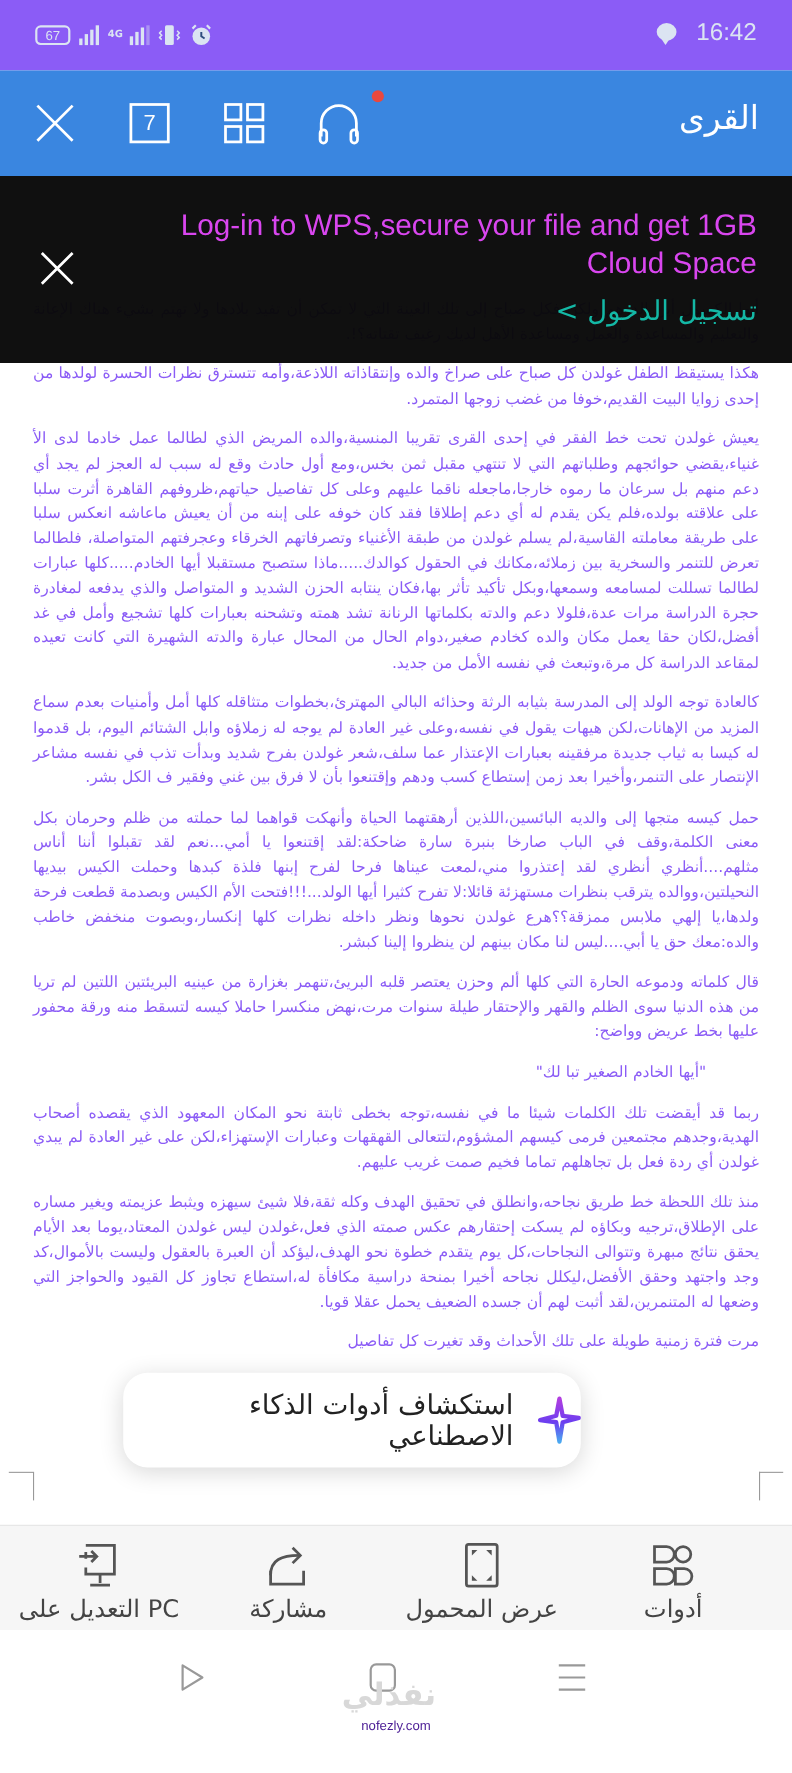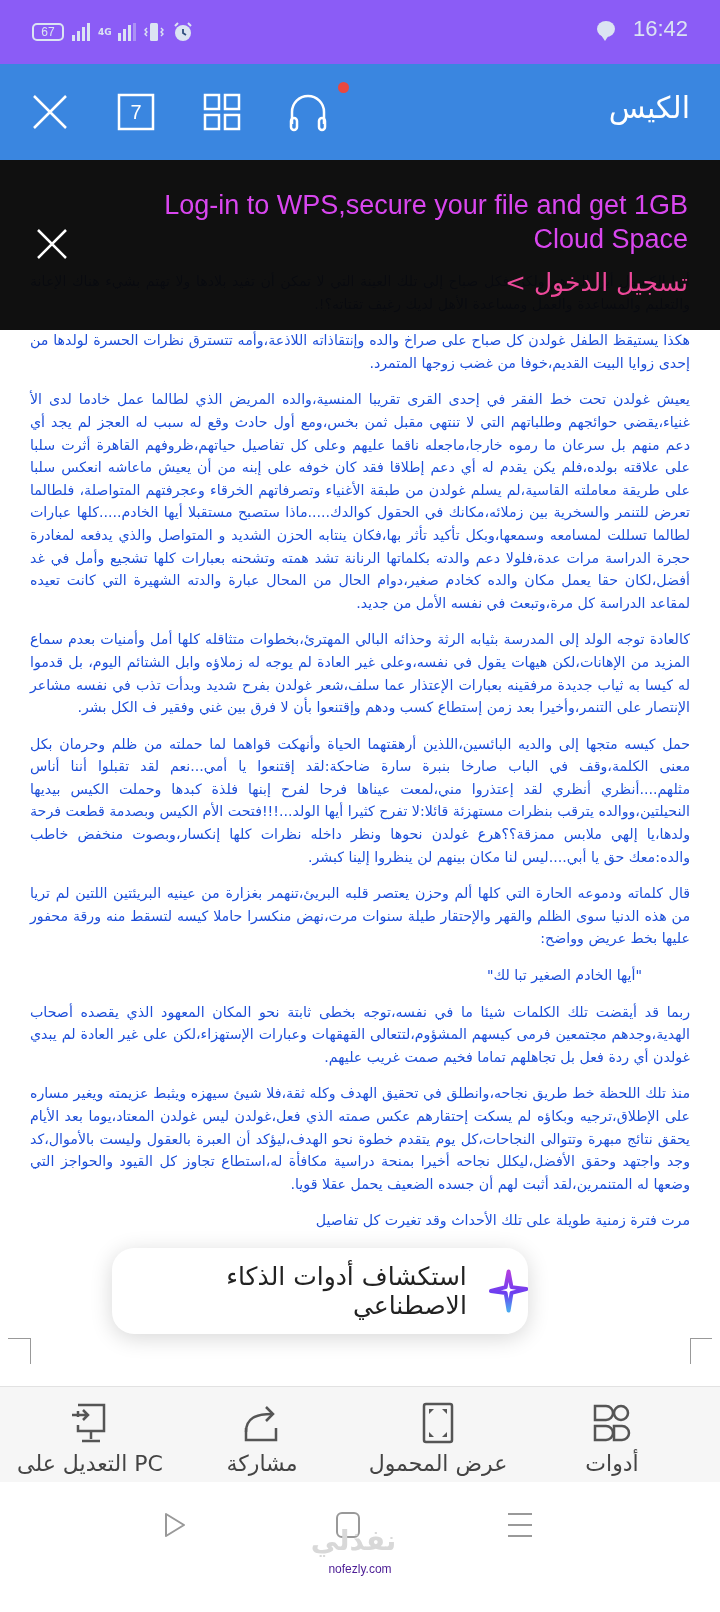--- a/index.html
+++ b/index.html
@@ -15,23 +15,23 @@
   .chat-dot::after { content: ""; position: absolute; left: 4px; bottom: -4px; border-left: 4px solid transparent; border-right: 4px solid transparent; border-top: 6px solid #dbe4f2; }
 
   .appbar { position: absolute; top: 64px; left: 0; width: 720px; height: 96px; background: #3a86e0; }
   .appbar .icon { position: absolute; top: 26px; width: 44px; height: 44px; display: flex; align-items: center; justify-content: center; }
   .appbar-title { position: absolute; right: 30px; top: 26px; color: #fff; font-size: 30px; font-family: "DejaVu Sans", sans-serif; }
   .red-dot { position: absolute; width: 11px; height: 11px; background: #e9483f; border-radius: 50%; top: 82px; left: 338px; }
 
   .banner { position: absolute; top: 160px; left: 0; width: 720px; height: 170px; background: rgba(8,8,8,0.97); z-index: 5; }
   .banner-text { position: absolute; right: 32px; top: 28px; width: 560px; text-align: right; color: #d946ef; font-family: "Liberation Sans", sans-serif; font-size: 27px; line-height: 34px; }
   .banner-close { position: absolute; left: 34px; top: 66px; width: 36px; height: 36px; }
-  .banner-link { position: absolute; right: 32px; top: 108px; color: #ec4899; font-size: 25px; direction: rtl; }
-
-  .doc { position: absolute; top: 270px; left: 30px; width: 660px; direction: rtl; text-align: justify; color: #1d4ed8; font-family: "DejaVu Sans", sans-serif; font-size: 14.2px; line-height: 22.6px; }
+  .banner-link { position: absolute; right: 32px; top: 108px; color: #14b8a6; font-size: 25px; direction: rtl; }
+
+  .doc { position: absolute; top: 270px; left: 30px; width: 660px; direction: rtl; text-align: justify; color: #8b5cf6; font-family: "DejaVu Sans", sans-serif; font-size: 14.2px; line-height: 22.6px; }
   .doc p { margin-bottom: 14px; }
   .doc p.quote { padding-right: 48px; }
 
   .page-corner-l { position: absolute; left: 30px; top: 1338px; width: 1px; height: 26px; background: #999; }
   .page-corner-l2 { position: absolute; left: 8px; top: 1338px; width: 22px; height: 1px; background: #999; }
   .page-corner-r { position: absolute; left: 690px; top: 1338px; width: 1px; height: 26px; background: #999; }
   .page-corner-r2 { position: absolute; left: 690px; top: 1338px; width: 22px; height: 1px; background: #999; }
 
   .ai-pill { position: absolute; left: 112px; top: 1248px; width: 416px; height: 86px; background: #fff; border-radius: 22px; box-shadow: 0 4px 22px rgba(0,0,0,0.16); z-index: 6; display: flex; align-items: center; justify-content: center; direction: rtl; gap: 22px; }
   .ai-pill span.label { font-size: 25px; color: #222; }
@@ -103,21 +103,21 @@
         </g>
       </svg>
   </div>
   <div class="icon" style="left:286px">
     <svg width="44" height="44" viewBox="0 0 44 44">
         <path d="M6 34 V22 A16 16 0 0 1 38 22 V34" fill="none" stroke="#fff" stroke-width="2.5"></path>
         <rect x="5" y="28" width="6" height="12" rx="3" fill="none" stroke="#fff" stroke-width="2.5"></rect>
         <rect x="33" y="28" width="6" height="12" rx="3" fill="none" stroke="#fff" stroke-width="2.5"></rect>
       </svg>
   </div>
-  <div class="appbar-title">الكيس</div>
+  <div class="appbar-title">القرى</div>
 </div>
 <div class="red-dot"></div>
 
 <div class="doc">
   <p>أيها الكسول أين الدرهم ولكن فكل صباح إلى تلك العينة التي لا تمكن أن تفيد بلادها ولا تهتم بشيء هناك الإعانة والتعليم والمساعدة والعمل ومساعدة الأهل لديك رغيف تقتاته؟!.</p>
   <p>هكذا يستيقظ الطفل غولدن كل صباح على صراخ والده وإنتقاذاته اللاذعة،وأمه تتسترق نظرات الحسرة لولدها من إحدى زوايا البيت القديم،خوفا من غضب زوجها المتمرد.</p>
   <p>يعيش غولدن تحت خط الفقر في إحدى القرى تقريبا المنسية،والده المريض الذي لطالما عمل خادما لدى الأ غنياء،يقضي حوائجهم وطلباتهم التي لا تنتهي مقبل ثمن بخس،ومع أول حادث وقع له سبب له العجز لم يجد أي دعم منهم بل سرعان ما رموه خارجا،ماجعله ناقما عليهم وعلى كل تفاصيل حياتهم،ظروفهم القاهرة أثرت سلبا على علاقته بولده،فلم يكن يقدم له أي دعم إطلاقا فقد كان خوفه على إبنه من أن يعيش ماعاشه انعكس سلبا على طريقة معاملته القاسية،لم يسلم غولدن من طبقة الأغنياء وتصرفاتهم الخرقاء وعجرفتهم المتواصلة، فلطالما تعرض للتنمر والسخرية بين زملائه،مكانك في الحقول كوالدك.....ماذا ستصبح مستقبلا أيها الخادم.....كلها عبارات لطالما تسللت لمسامعه وسمعها،وبكل تأكيد تأثر بها،فكان ينتابه الحزن الشديد و المتواصل والذي يدفعه لمغادرة حجرة الدراسة مرات عدة،فلولا دعم والدته بكلماتها الرنانة تشد همته وتشحنه بعبارات كلها تشجيع وأمل في غد أفضل،لكان حقا يعمل مكان والده كخادم صغير،دوام الحال من المحال عبارة والدته الشهيرة التي كانت تعيده لمقاعد الدراسة كل مرة،وتبعث في نفسه الأمل من جديد.</p>
   <p>كالعادة توجه الولد إلى المدرسة بثيابه الرثة وحذائه البالي المهترئ،بخطوات متثاقله كلها أمل وأمنيات بعدم سماع المزيد من الإهانات،لكن هيهات يقول في نفسه،وعلى غير العادة لم يوجه له زملاؤه وابل الشتائم اليوم، بل قدموا له كيسا به ثياب جديدة مرفقينه بعبارات الإعتذار عما سلف،شعر غولدن بفرح شديد وبدأت تذب في نفسه مشاعر الإنتصار على التنمر،وأخيرا بعد زمن إستطاع كسب ودهم وإقتنعوا بأن لا فرق بين غني وفقير ف الكل بشر.</p>
   <p>حمل كيسه متجها إلى والديه البائسين،اللذين أرهقتهما الحياة وأنهكت قواهما لما حملته من ظلم وحرمان بكل معنى الكلمة،وقف في الباب صارخا بنبرة سارة ضاحكة:لقد إقتنعوا يا أمي...نعم لقد تقبلوا أننا أناس مثلهم....أنظري أنظري لقد إعتذروا مني،لمعت عيناها فرحا لفرح إبنها فلذة كبدها وحملت الكيس بيديها النحيلتين،ووالده يترقب بنظرات مستهزئة قائلا:لا تفرح كثيرا أيها الولد...!!!فتحت الأم الكيس وبصدمة قطعت فرحة ولدها،يا إلهي ملابس ممزقة؟؟هرع غولدن نحوها ونظر داخله نظرات كلها إنكسار،وبصوت منخفض خاطب والده:معك حق يا أبي....ليس لنا مكان بينهم لن ينظروا إلينا كبشر.</p>
   <p>قال كلماته ودموعه الحارة التي كلها ألم وحزن يعتصر قلبه البريئ،تنهمر بغزارة من عينيه البريئتين اللتين لم تريا من هذه الدنيا سوى الظلم والقهر والإحتقار طيلة سنوات مرت،نهض منكسرا حاملا كيسه لتسقط منه ورقة محفور عليها بخط عريض وواضح:</p>

